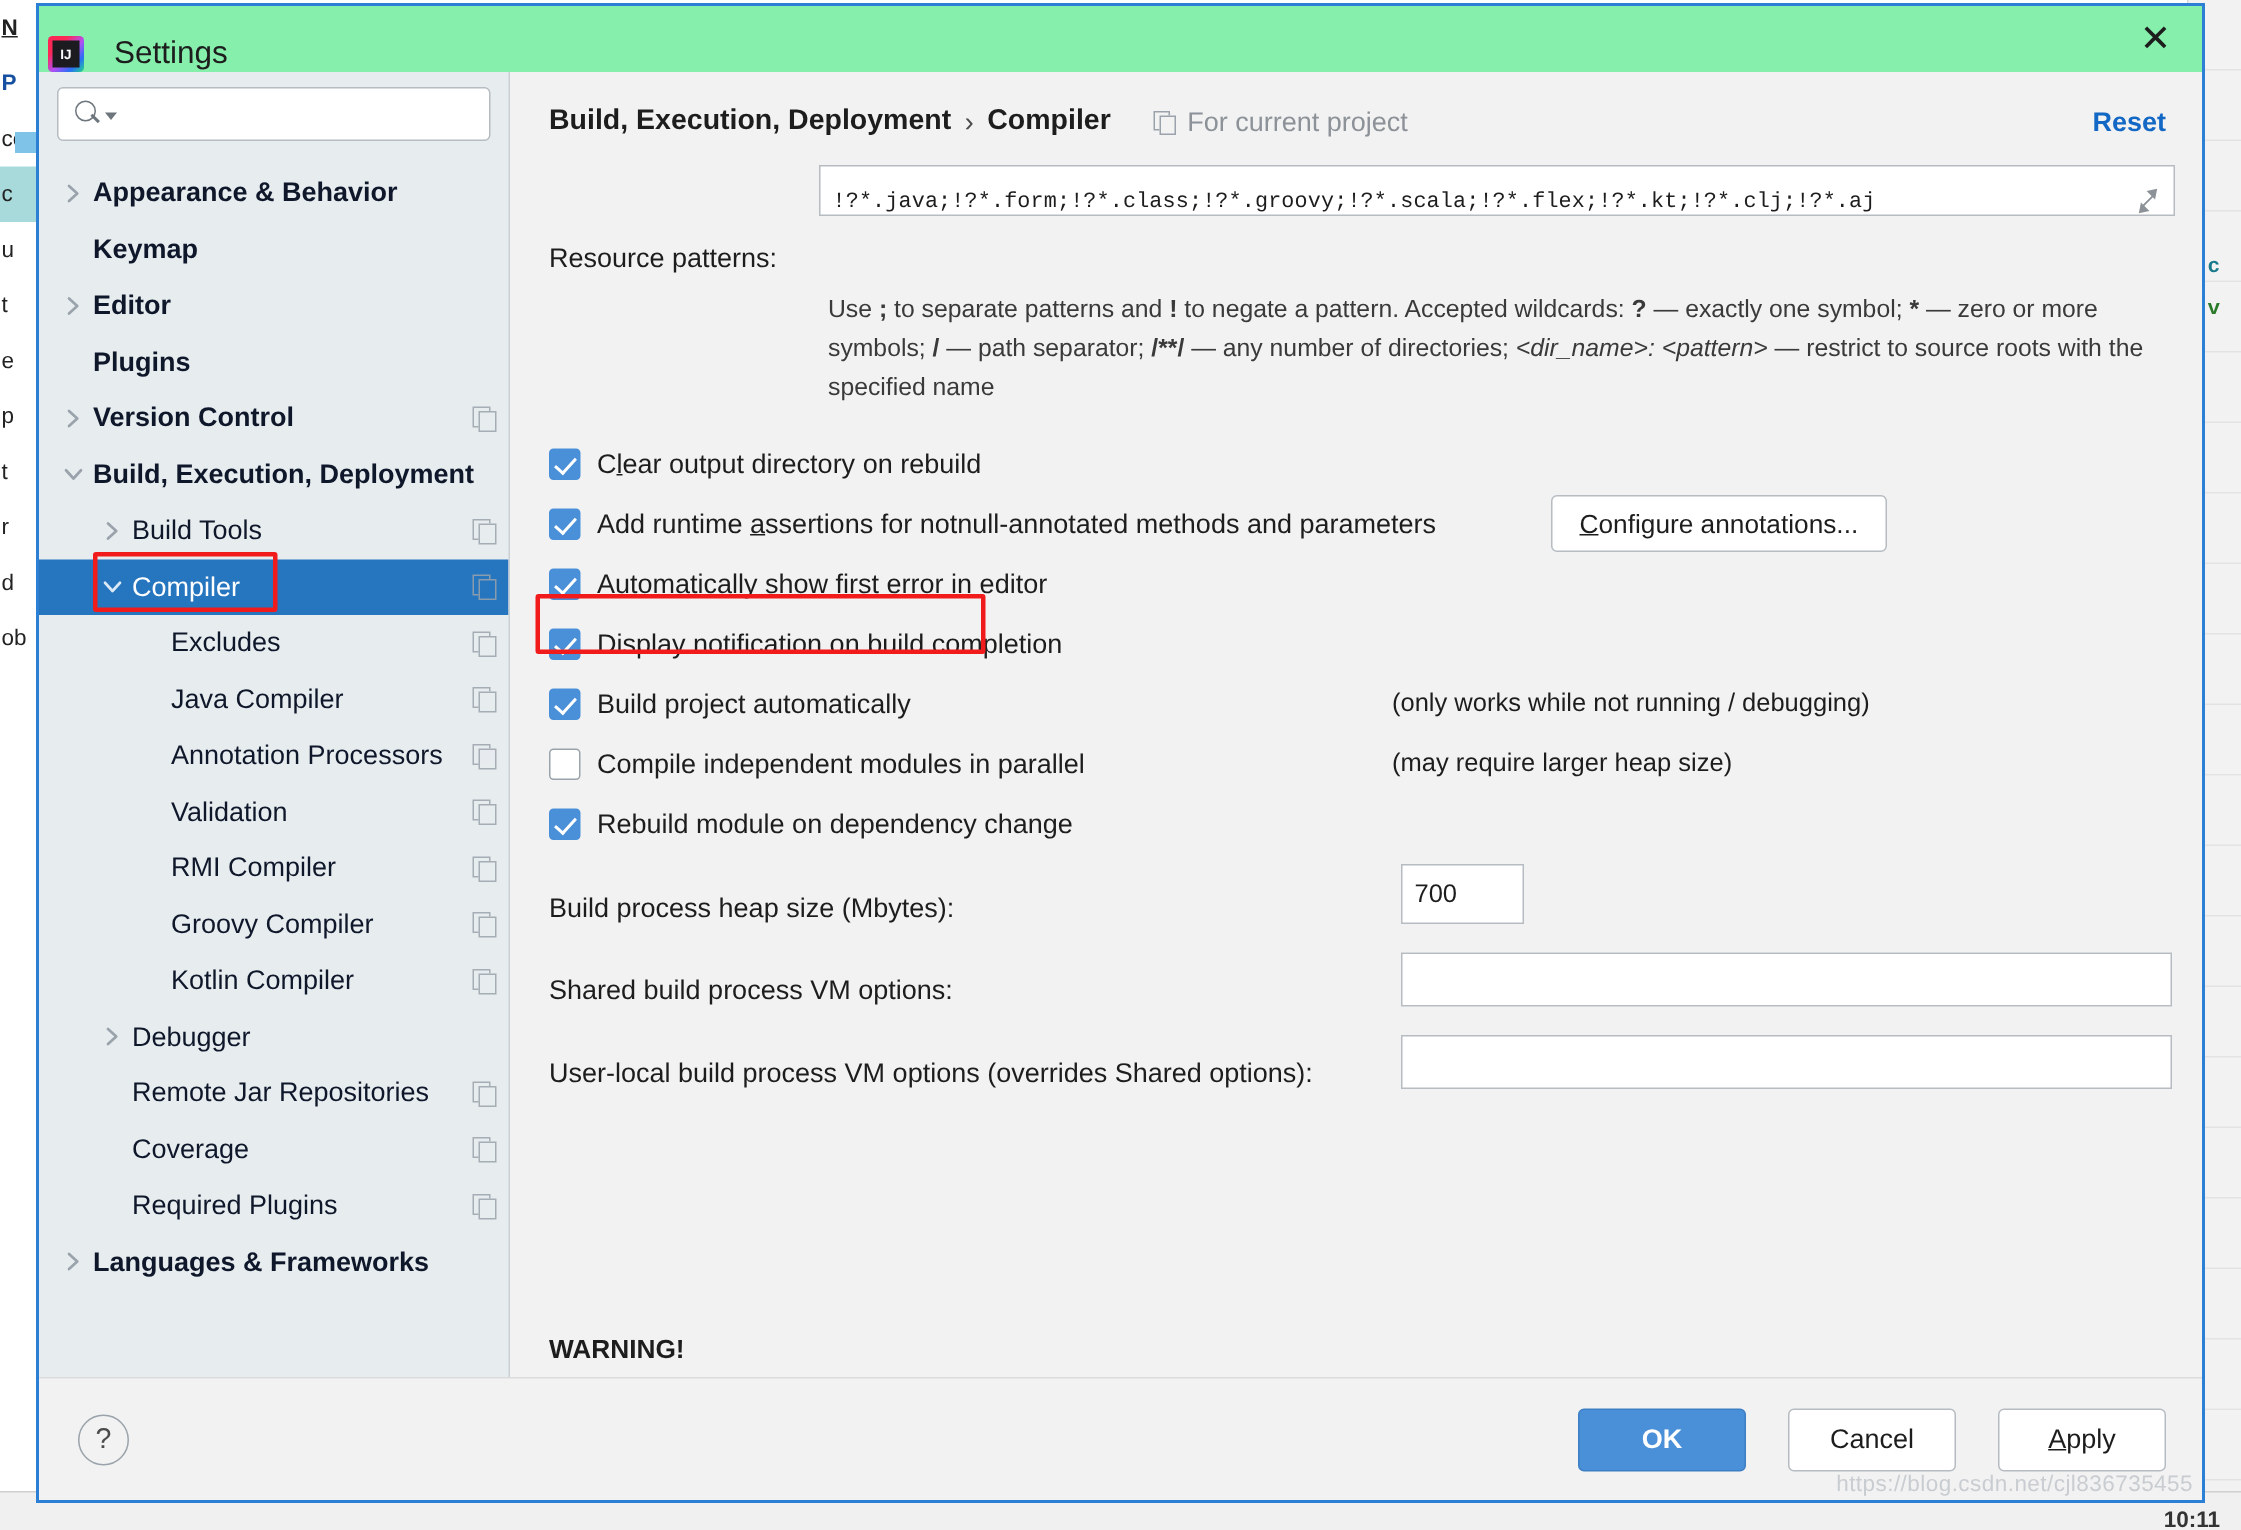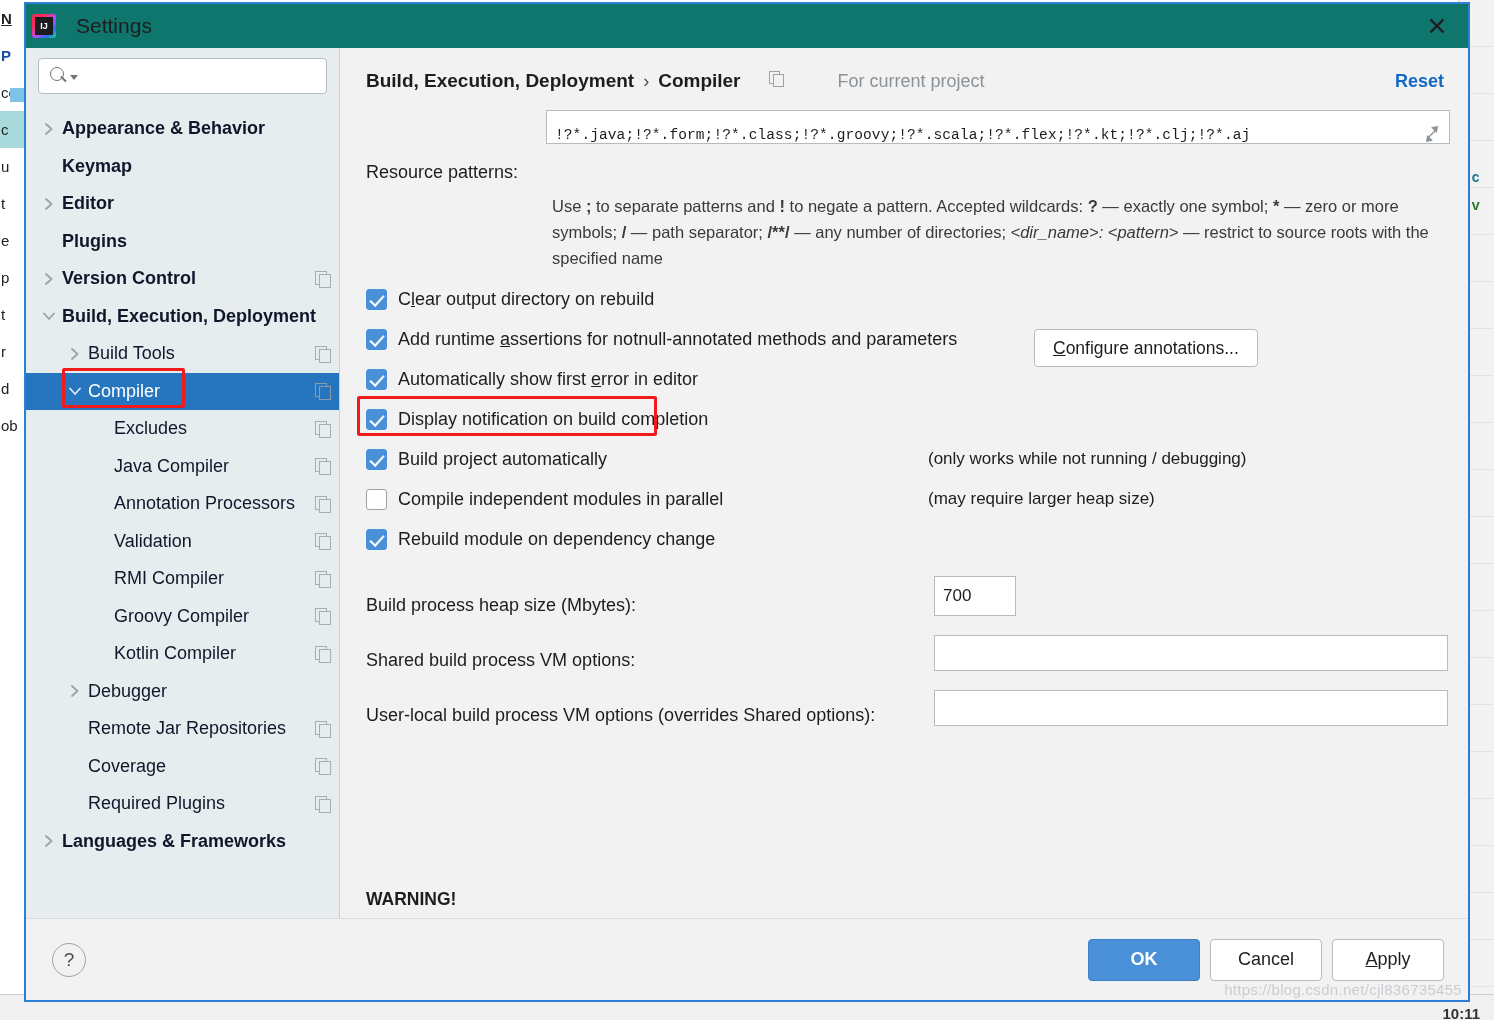--- a/index.html
+++ b/index.html
@@ -79,23 +79,23 @@
     width: 1446px; height: 1000px;
     background: #f2f2f2;
     border: 2px solid #2b7fd4;
     display: flex;
     flex-direction: column;
   }
 
   
   .titlebar {
     height: 44px;
-    background: #0f766e;
-    display: flex;
-    align-items: center;
+    background: #86efac;
+    display: flex;
+    align-items: flex-end;
     padding-left: 6px;
     flex: 0 0 auto;
     position: relative;
   }
   .ij-logo {
     width: 24px; height: 24px;
     border-radius: 3px;
     background:
       linear-gradient(135deg, #fe2857 0%, #fe2857 28%, #b14ff5 55%, #2a6ff5 78%, #21d789 100%);
     position: relative;
@@ -269,23 +269,22 @@
   .breadcrumb-row {
     display: flex;
     align-items: center;
     height: 56px;
     padding-top: 10px;
   }
   .bc-main { font-size: 19px; font-weight: bold; color: #1d1d1d; }
   .bc-sep { font-size: 18px; color: #4a4a4a; margin: 0 9px; }
   .scope-wrap {
     display: flex;
-    align-items: flex-start;
+    align-items: center;
     margin-left: 28px;
-    gap: 46px;
   }
   .scope-icon {
     width: 15px; height: 15px;
     position: relative;
     margin-right: 8px;
   }
   .scope-icon::before {
     content: "";
     position: absolute;
     left: 0; top: 0;
@@ -380,21 +379,21 @@
     line-height: 26px;
     max-width: 900px;
   }
   .hint-text b { font-weight: bold; }
   .hint-text i { }
 
   
   .cb-list { margin-top: 18px; }
   .cb-row {
     display: flex;
-    align-items: flex-start;
+    align-items: center;
     height: 40px;
     position: relative;
   }
   .cbox {
     width: 21px; height: 21px;
     border-radius: 3px;
     flex: 0 0 auto;
     position: relative;
     cursor: pointer;
   }
@@ -515,21 +514,21 @@
     font-size: 19px;
     display: flex;
     align-items: center;
     justify-content: center;
     cursor: pointer;
     background: #f2f2f2;
   }
   .btn-group {
     margin-left: auto;
     display: flex;
-    gap: 10px;
+    gap: 28px;
   }
   .dlg-btn {
     min-width: 112px;
     height: 42px;
     border-radius: 4px;
     font-size: 18px;
     font-family: "Liberation Sans", sans-serif;
     display: flex;
     align-items: center;
     justify-content: center;

